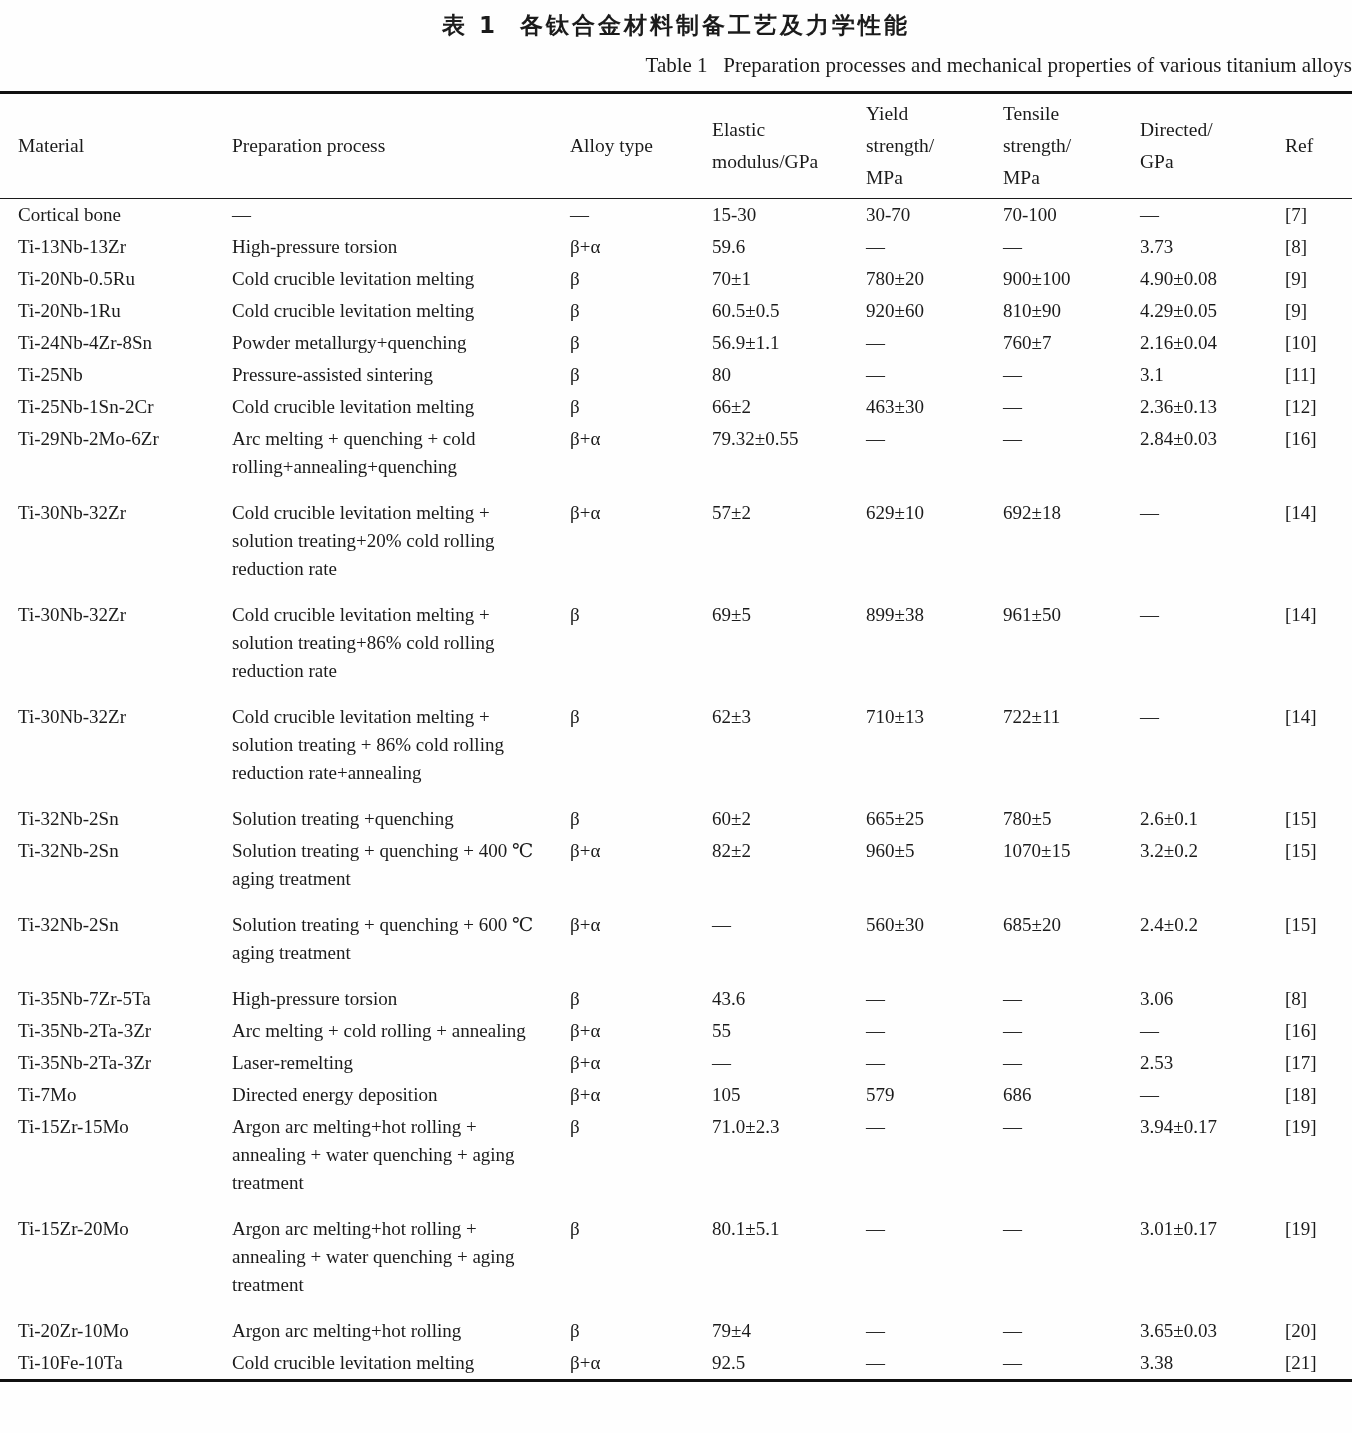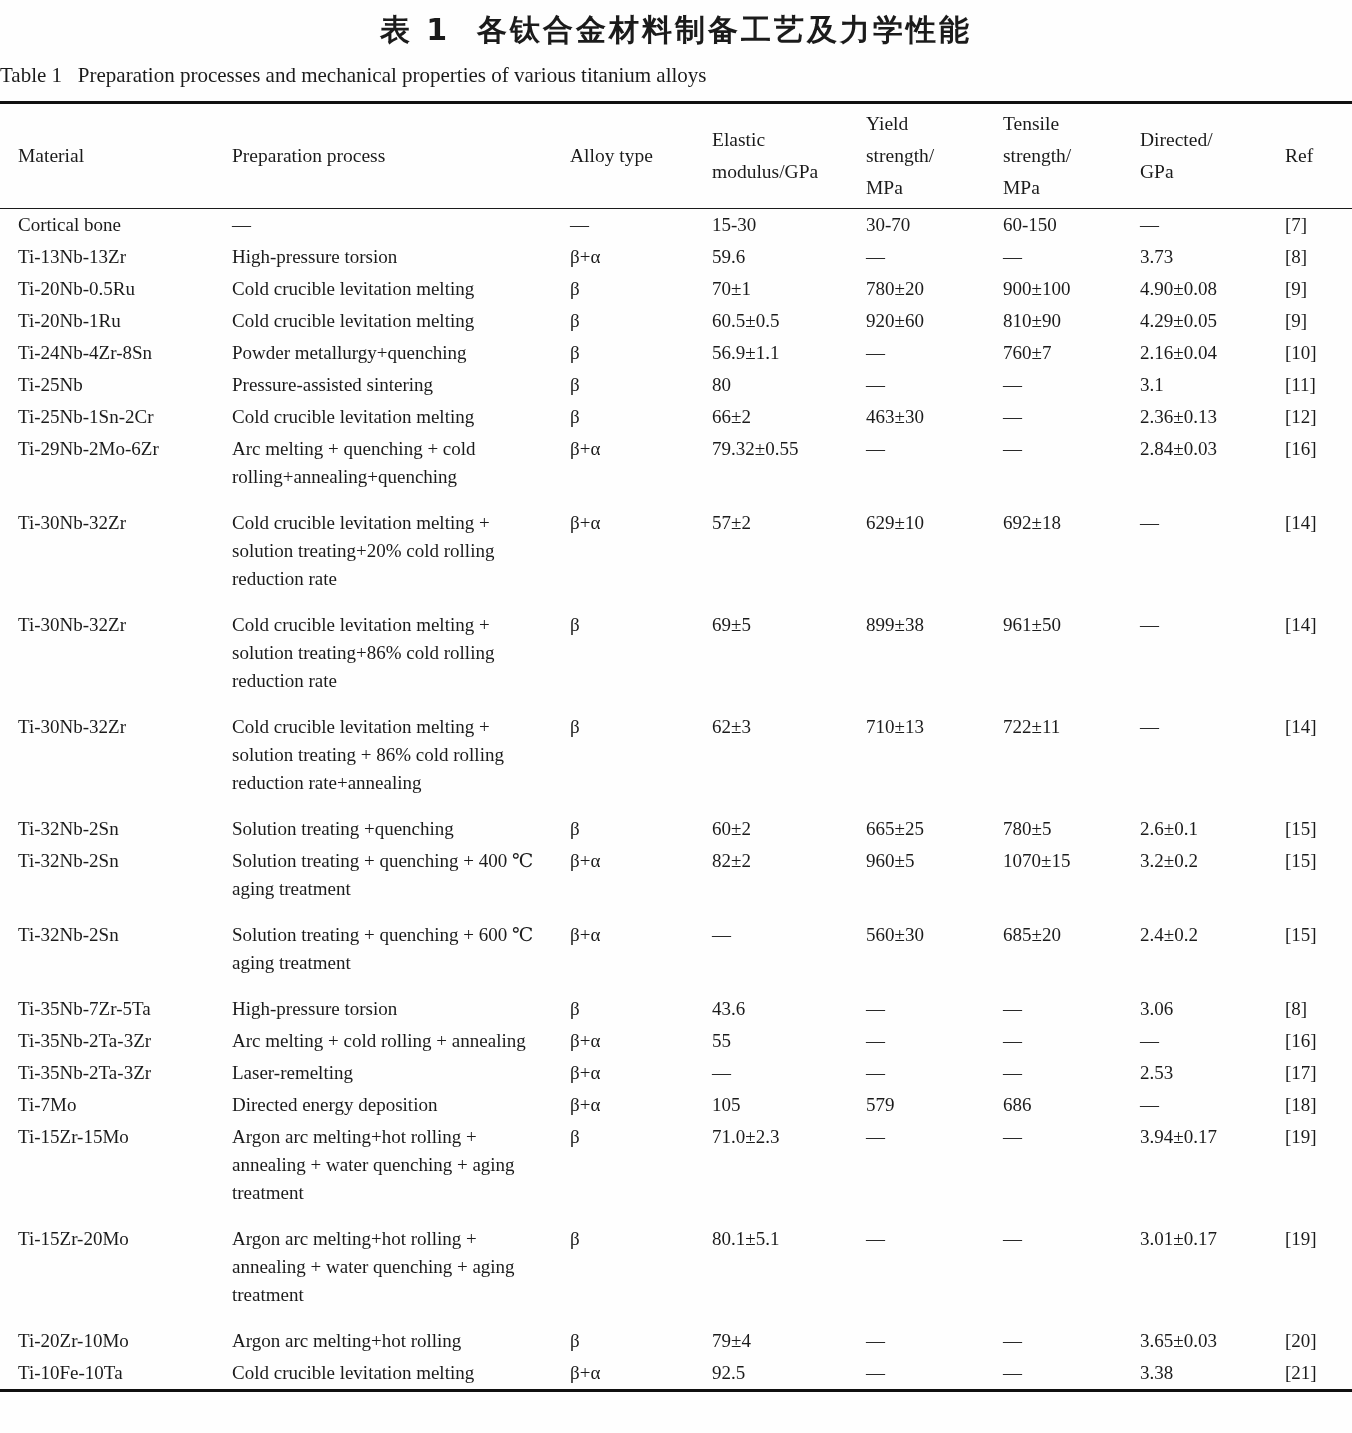--- a/index.html
+++ b/index.html
@@ -13,27 +13,27 @@
     min-height: 1433px;
     box-sizing: border-box;
     background: #fefefe;
     color: #1b1b1b;
     font-family: "Liberation Serif", "DejaVu Serif", serif;
     padding-top: 10px;
   }
   .title-zh {
     text-align: center;
     font-weight: bold;
-    font-size: 30px;
+    font-size: 23px;
     letter-spacing: 3px;
     white-space: pre;
     font-family: "DejaVu Sans", "Liberation Serif", sans-serif;
   }
   .title-en {
-    text-align: left;
+    text-align: right;
     font-size: 21px;
     margin-top: 12px;
     white-space: pre;
   }
   .rule {
     border: 0;
     border-top: 3px solid #101010;
     margin: 0;
   }
   .rule.top { margin-top: 13px; }
@@ -104,21 +104,21 @@
           <th>Ref</th>
         </tr>
     </thead>
     <tbody id="table-body">
         <tr>
           <td class="col-material">Cortical bone</td>
           <td class="col-process">—</td>
           <td class="col-alloy">—</td>
           <td class="col-elastic">15-30</td>
           <td class="col-yield">30-70</td>
-          <td class="col-tensile">60-150</td>
+          <td class="col-tensile">70-100</td>
           <td class="col-hardness">—</td>
           <td class="col-ref">[7]</td>
         </tr>
         <tr>
           <td class="col-material">Ti-13Nb-13Zr</td>
           <td class="col-process">High-pressure torsion</td>
           <td class="col-alloy">β+α</td>
           <td class="col-elastic">59.6</td>
           <td class="col-yield">—</td>
           <td class="col-tensile">—</td>

